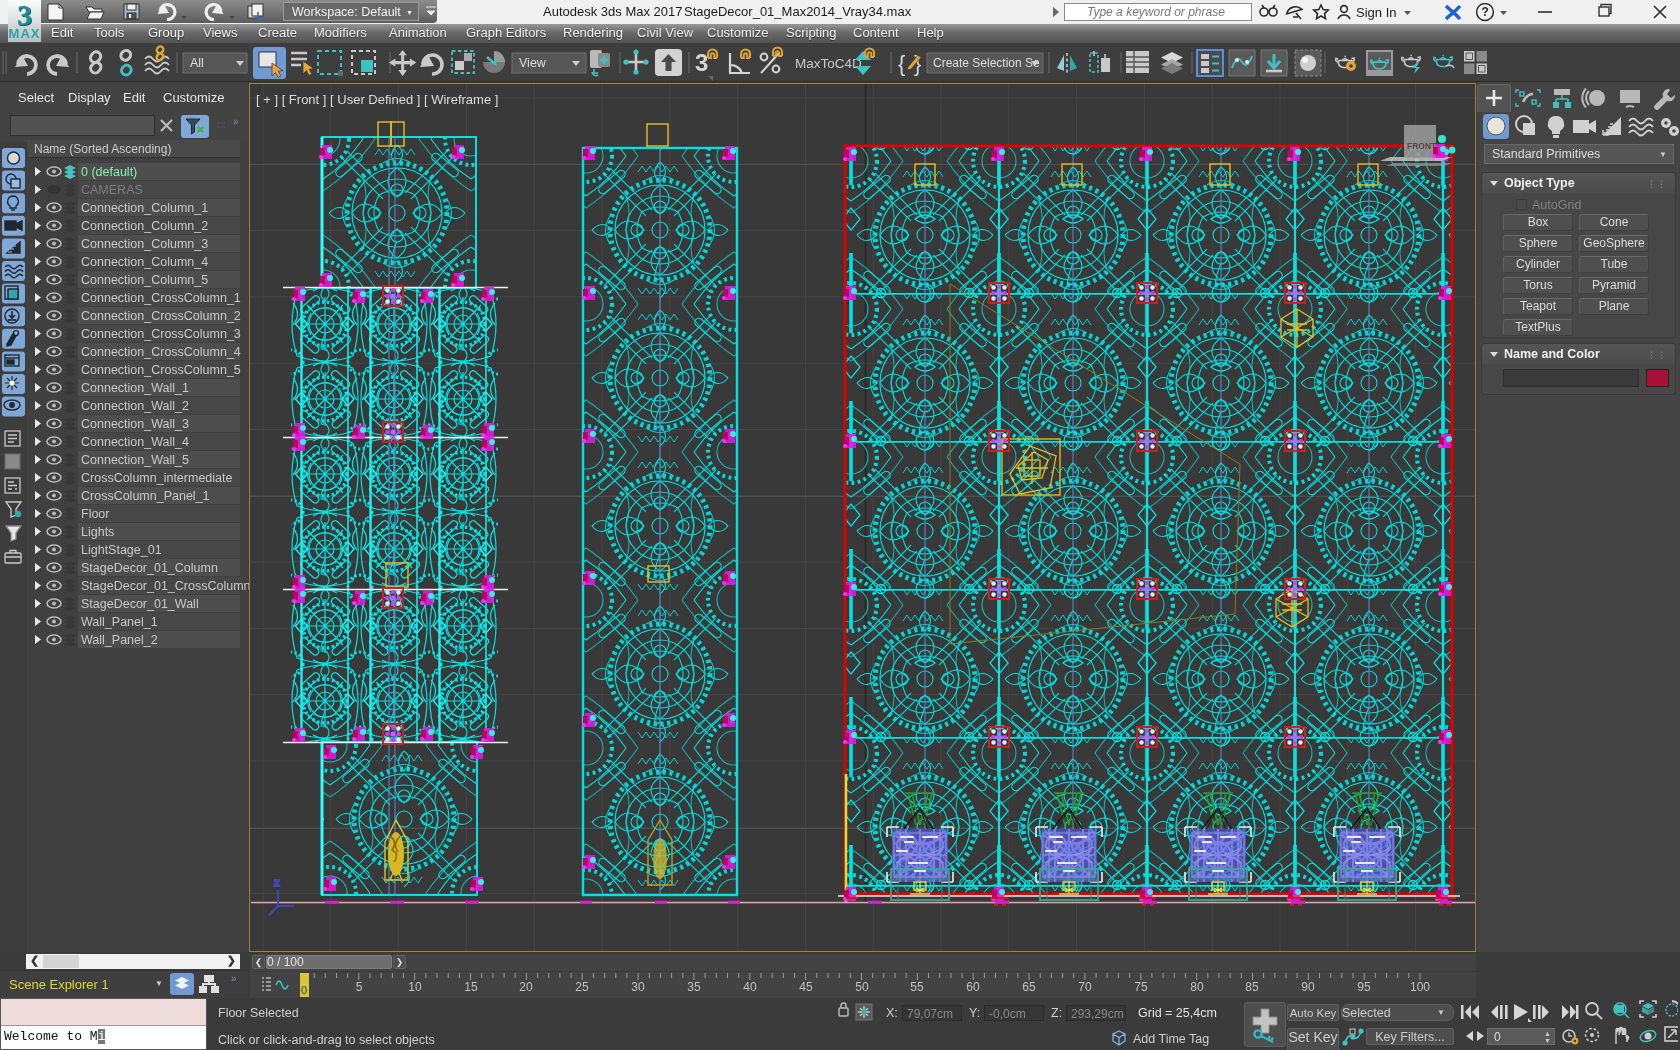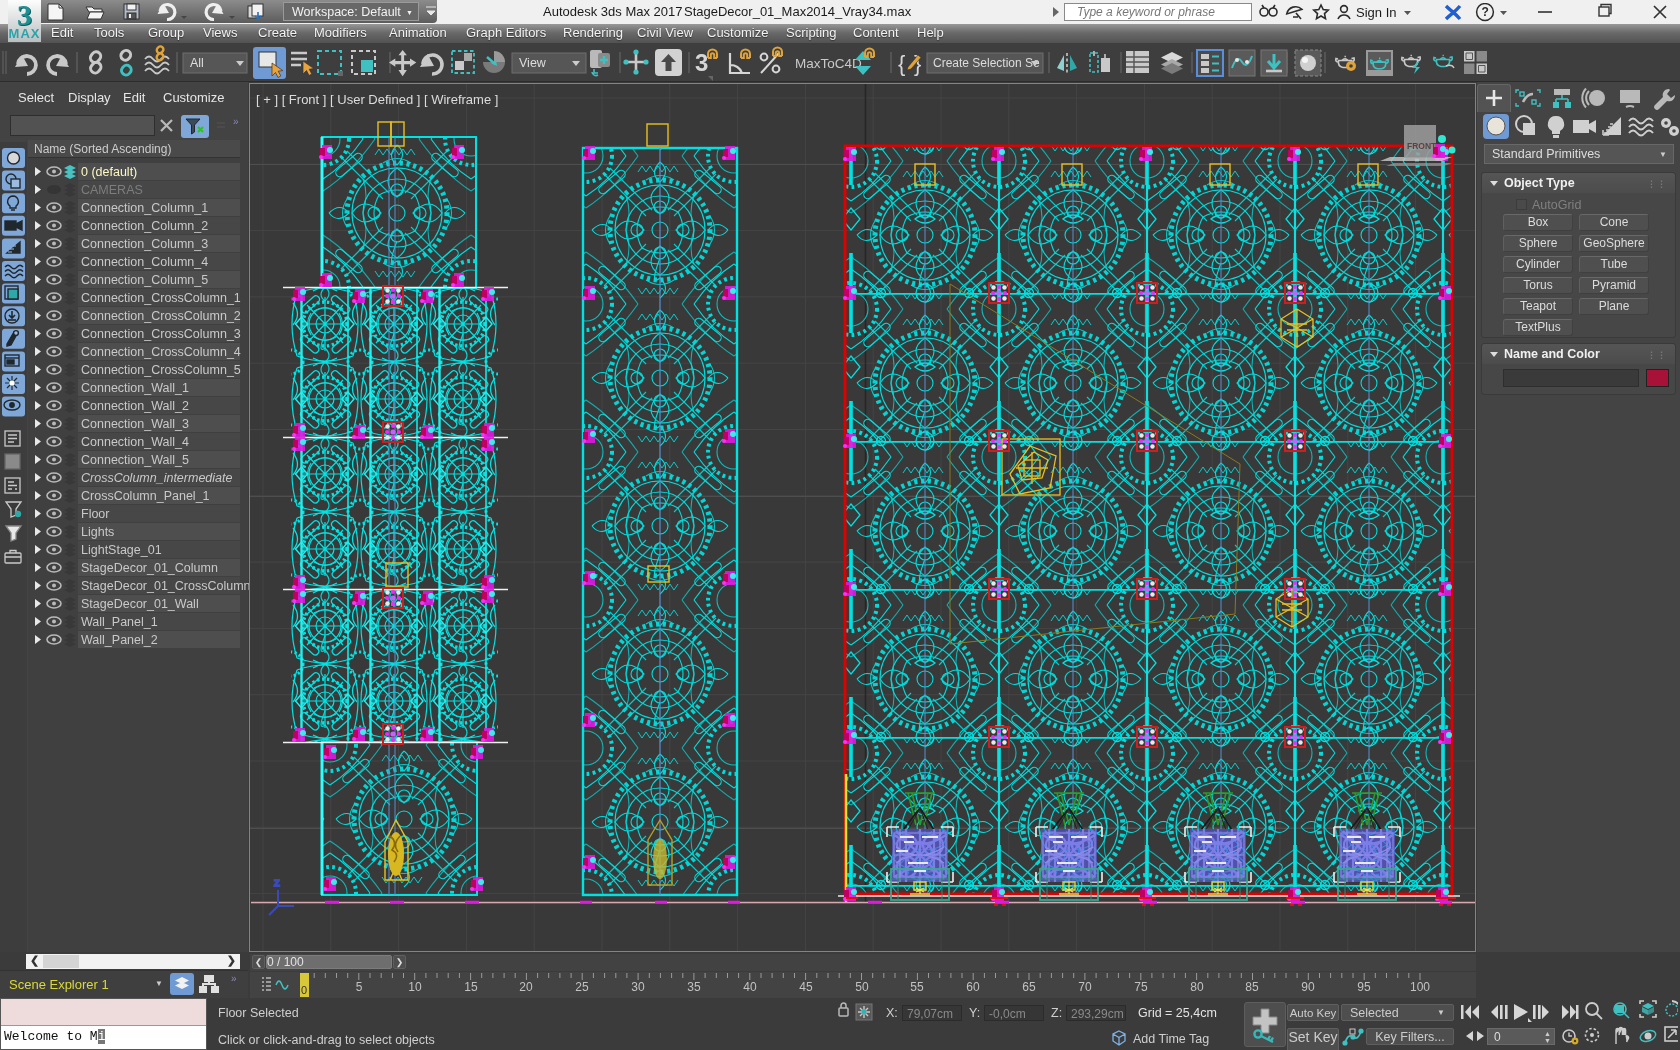--- a/index.html
+++ b/index.html
@@ -12,21 +12,21 @@
 #qat { position:absolute; left:37px; top:0; width:400px; height:23px;
   background:linear-gradient(#8c8c8c,#5c5c5c); border-radius:0 0 4px 0; }
 #logo { position:absolute; left:8px; top:0; width:33px; height:42px;
   background:linear-gradient(#fdfdfd,#b9bec0); z-index:30; text-align:center; }
 #logo .three { color:#1e8f93; font-size:30px; font-weight:bold; line-height:30px;
   text-shadow:1px 1px 0 #0b5e61; font-family:"Liberation Serif",serif; }
 #logo .max { color:#2ba3a8; font-size:13px; font-weight:bold; letter-spacing:1px; margin-top:-4px;}
 .title-text { position:absolute; top:4px; font-size:13px; color:#1a1a1a; }
 #searchbox { position:absolute; left:1064px; top:3px; width:188px; height:18px;
   background:#fff; border:1px solid #898989; font-style:italic; color:#777;
-  font-size:12px; padding-left:12px; line-height:16px; }
+  font-size:12px; padding-left:22px; line-height:16px; }
 
 #menubar { position:absolute; left:0; top:24px; width:1680px; height:19px;
   background:linear-gradient(#989898,#6a6a6a 45%,#525252); }
 .menu-item { position:absolute; top:1px; font-size:13px; color:#f2f2f2; text-shadow:0 1px 1px #333; }
 
 #maintb { position:absolute; left:0; top:43px; width:1680px; height:39px;
   background:#3e3e3e; border-bottom:1px solid #2c2c2c; }
 
 #leftpanel { position:absolute; left:0; top:82px; width:248px; height:870px; background:#434343; }
 #se-menu { position:absolute; left:8px; top:6px; width:220px; height:22px; }
@@ -492,21 +492,21 @@
               <rect x="1" y="5" width="16" height="10" rx="1"></rect>
               <path d="M6 5 V2.5 h6 V5 M1 9 h16"></path>
             </g>
         </g>
       </svg>
     </div>
     <div id="selist">
       <div id="se-header">Name (Sorted Ascending)</div>
       <div class="se-row" style="top:23px;">
           <div class="txtbg" style="background:#4e4e4e;"></div>
-          <span class="lbl" style="color:#fef9c3;">0 (default)</span>
+          <span class="lbl" style="color:#86efac;">0 (default)</span>
         </div>
       <div class="se-row" style="top:41px;">
           <div class="txtbg" style="background:#474747;"></div>
           <span class="lbl" style="color:#7d7d7d;">CAMERAS</span>
         </div>
       <div class="se-row" style="top:59px;">
           <div class="txtbg" style="background:#4e4e4e;"></div>
           <span class="lbl" style="color:#c9c9c9;">Connection_Column_1</span>
         </div>
       <div class="se-row" style="top:77px;">
@@ -560,21 +560,21 @@
       <div class="se-row" style="top:293px;">
           <div class="txtbg" style="background:#474747;"></div>
           <span class="lbl" style="color:#c9c9c9;">Connection_Wall_4</span>
         </div>
       <div class="se-row" style="top:311px;">
           <div class="txtbg" style="background:#4e4e4e;"></div>
           <span class="lbl" style="color:#c9c9c9;">Connection_Wall_5</span>
         </div>
       <div class="se-row" style="top:329px;">
           <div class="txtbg" style="background:#474747;"></div>
-          <span class="lbl" style="color:#c9c9c9;font-style:italic;">CrossColumn_intermediate</span>
+          <span class="lbl" style="color:#c9c9c9;">CrossColumn_intermediate</span>
         </div>
       <div class="se-row" style="top:347px;">
           <div class="txtbg" style="background:#4e4e4e;"></div>
           <span class="lbl" style="color:#c9c9c9;">CrossColumn_Panel_1</span>
         </div>
       <div class="se-row" style="top:365px;">
           <div class="txtbg" style="background:#474747;"></div>
           <span class="lbl" style="color:#c9c9c9;">Floor</span>
         </div>
       <div class="se-row" style="top:383px;">
@@ -1381,21 +1381,21 @@
       <svg width="40" height="43">
           <path d="M16 6 h8 v8 h8 v8 h-8 v8 h-8 v-8 h-8 v-8 h8 Z" fill="#c3c3c3" stroke="#888"></path>
           <g stroke="#35b8b8" stroke-width="2.4" fill="none">
             <circle cx="13" cy="31" r="3.6"></circle>
             <path d="M16 33 L28 39 M23 36.5 L25 33 M26 38 L28 34.5"></path>
           </g>
         </svg>
     </div>
     <div class="btn-dark" style="left:1287px;top:52px;width:52px;height:17px;line-height:16px;font-size:11.5px;">Auto Key</div>
     <div class="btn-dark" style="left:1287px;top:76px;width:52px;height:33px;line-height:16px;font-size:14px;">Set Key</div>
-    <div class="btn-dark" style="left:1341px;top:52px;width:113px;height:17px;text-align:left;padding-left:8px;line-height:16px;">Selected<span style="float:right;margin-right:8px;font-size:8px;">▼</span></div>
+    <div class="btn-dark" style="left:1341px;top:52px;width:113px;height:17px;text-align:left;line-height:16px;border-radius:7px;">Selected<span style="float:right;margin-right:8px;font-size:8px;">▼</span></div>
     <svg class="abs" style="left:1341px;top:75px" width="24" height="20">
         <g stroke="#3fc1c1" stroke-width="1.6" fill="none">
           <path d="M4 16 Q7 6 12 10 Q17 14 20 4"></path>
           <circle cx="4" cy="16" r="1.8" fill="#3fc1c1"></circle>
           <circle cx="12" cy="10" r="1.8" fill="#3fc1c1"></circle>
           <circle cx="20" cy="4" r="1.8" fill="#3fc1c1"></circle>
         </g>
         <rect x="9" y="2" width="5" height="5" fill="none" stroke="#ccc"></rect>
       </svg>
     <div class="btn-dark" style="left:1366px;top:76px;width:88px;height:17px;line-height:16px;">Key Filters...</div>

